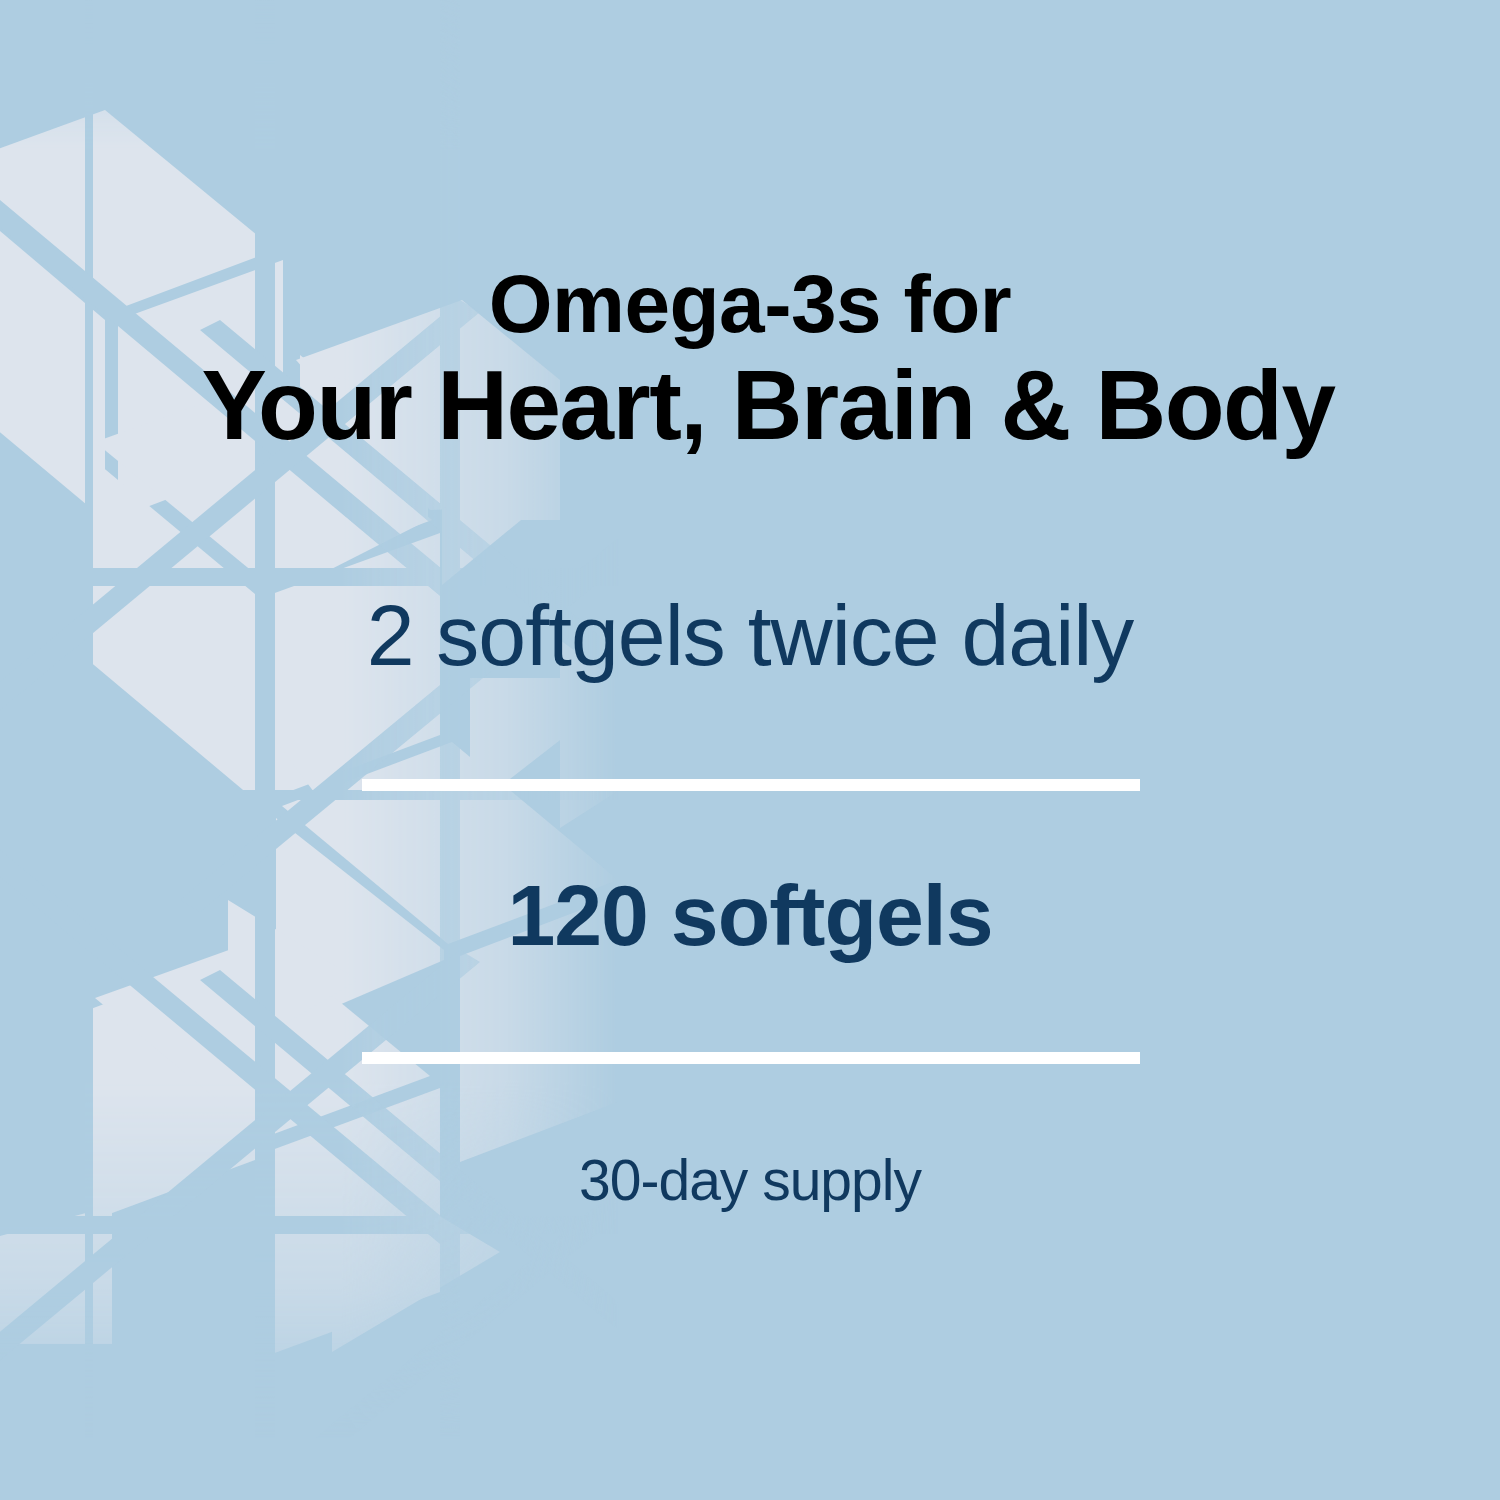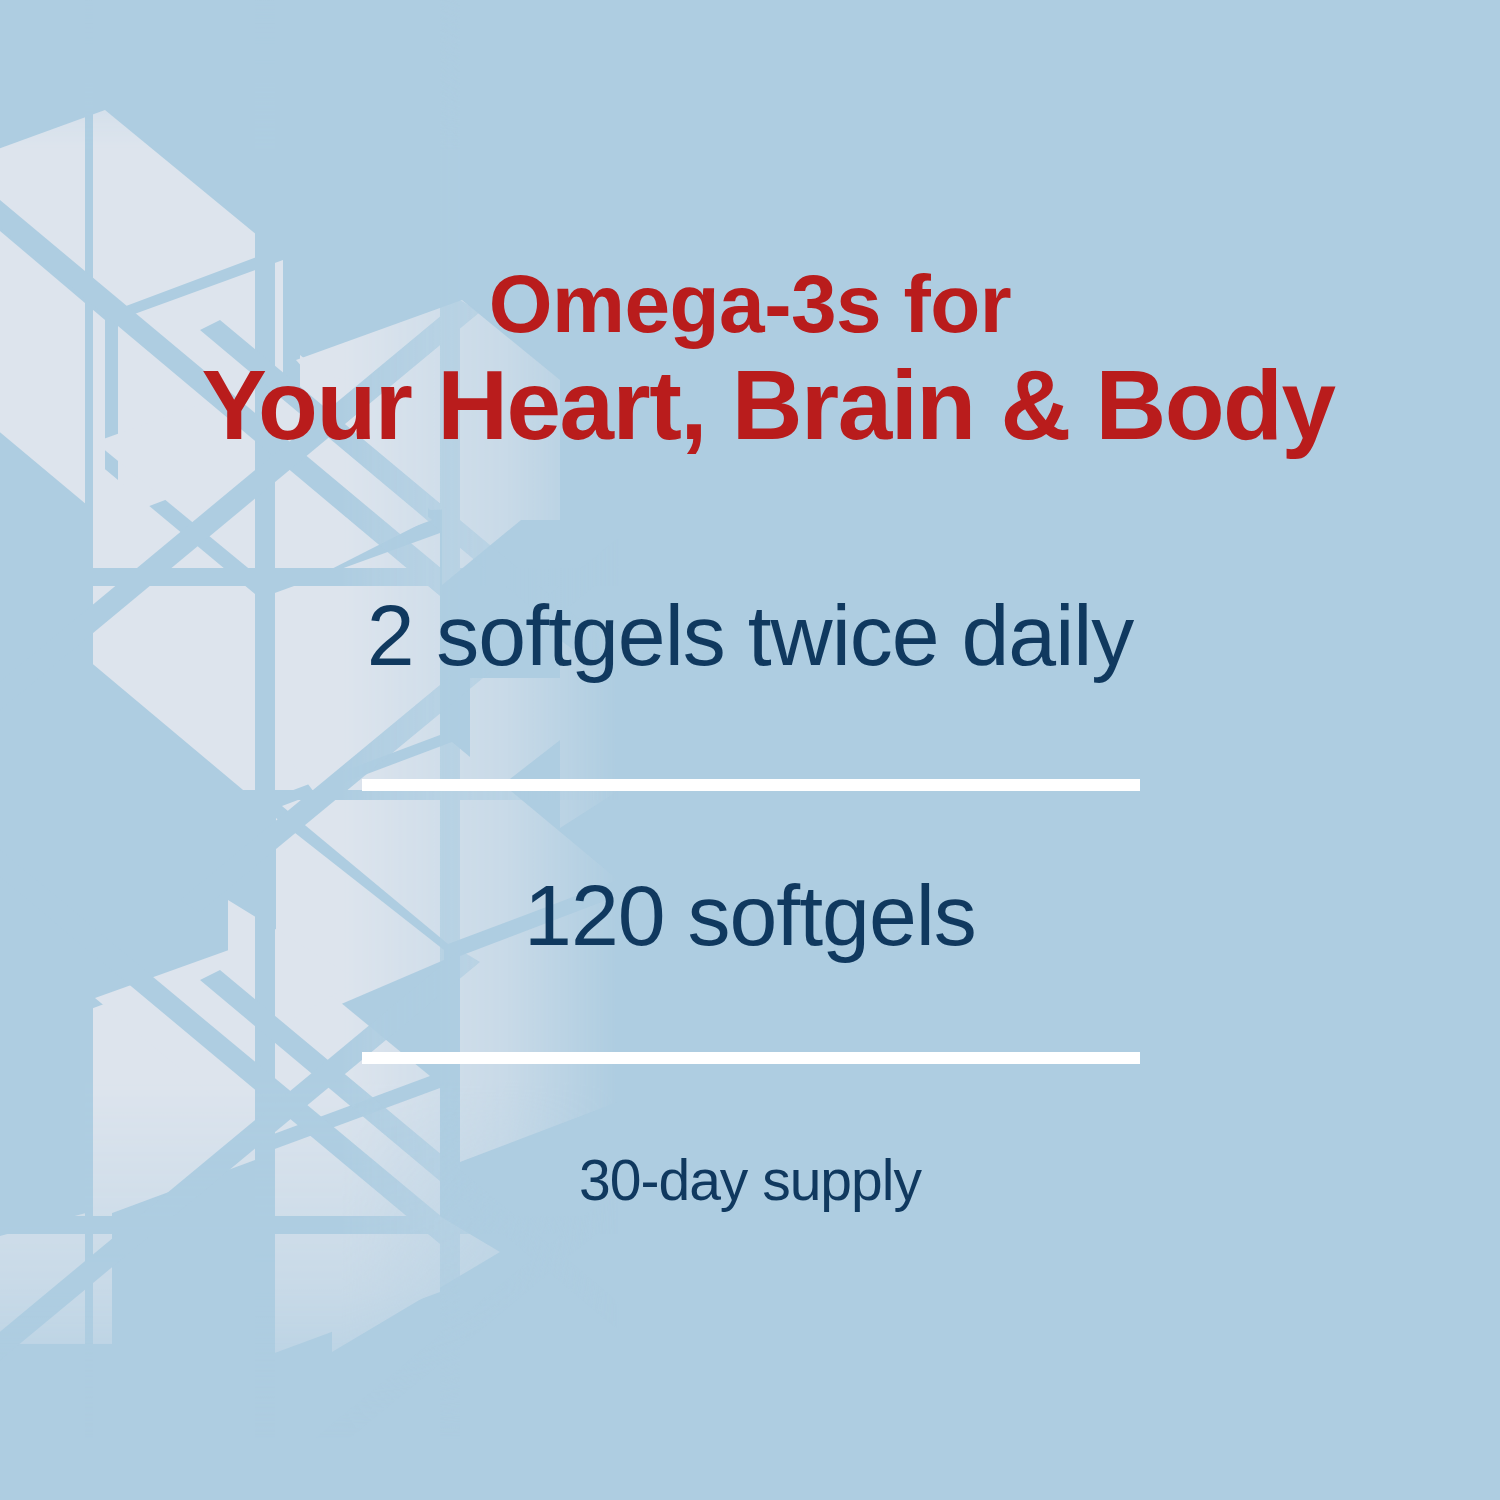--- a/index.html
+++ b/index.html
@@ -40,21 +40,21 @@
     width: 1500px;
     height: 1500px;
   }
 
   .headline-block {
     position: absolute;
     left: 0;
     top: 262px;
     width: 1500px;
     text-align: center;
-    color: #b91c1c;
+    color: #000000;
     font-weight: bold;
     line-height: 1.02;
   }
   .headline-line-1 {
     display: block;
     font-size: 82px;
     letter-spacing: -0.5px;
   }
   .headline-line-2 {
     display: block;
@@ -88,21 +88,21 @@
   #divider-bottom { top: 1052px; }
 
   .count-line {
     position: absolute;
     left: 0;
     top: 872px;
     width: 1500px;
     text-align: center;
     color: #10395f;
     font-size: 86px;
-    font-weight: normal;
+    font-weight: bold;
     letter-spacing: -1px;
     line-height: 1;
   }
 
   .supply-line {
     position: absolute;
     left: 0;
     top: 1152px;
     width: 1500px;
     text-align: center;

